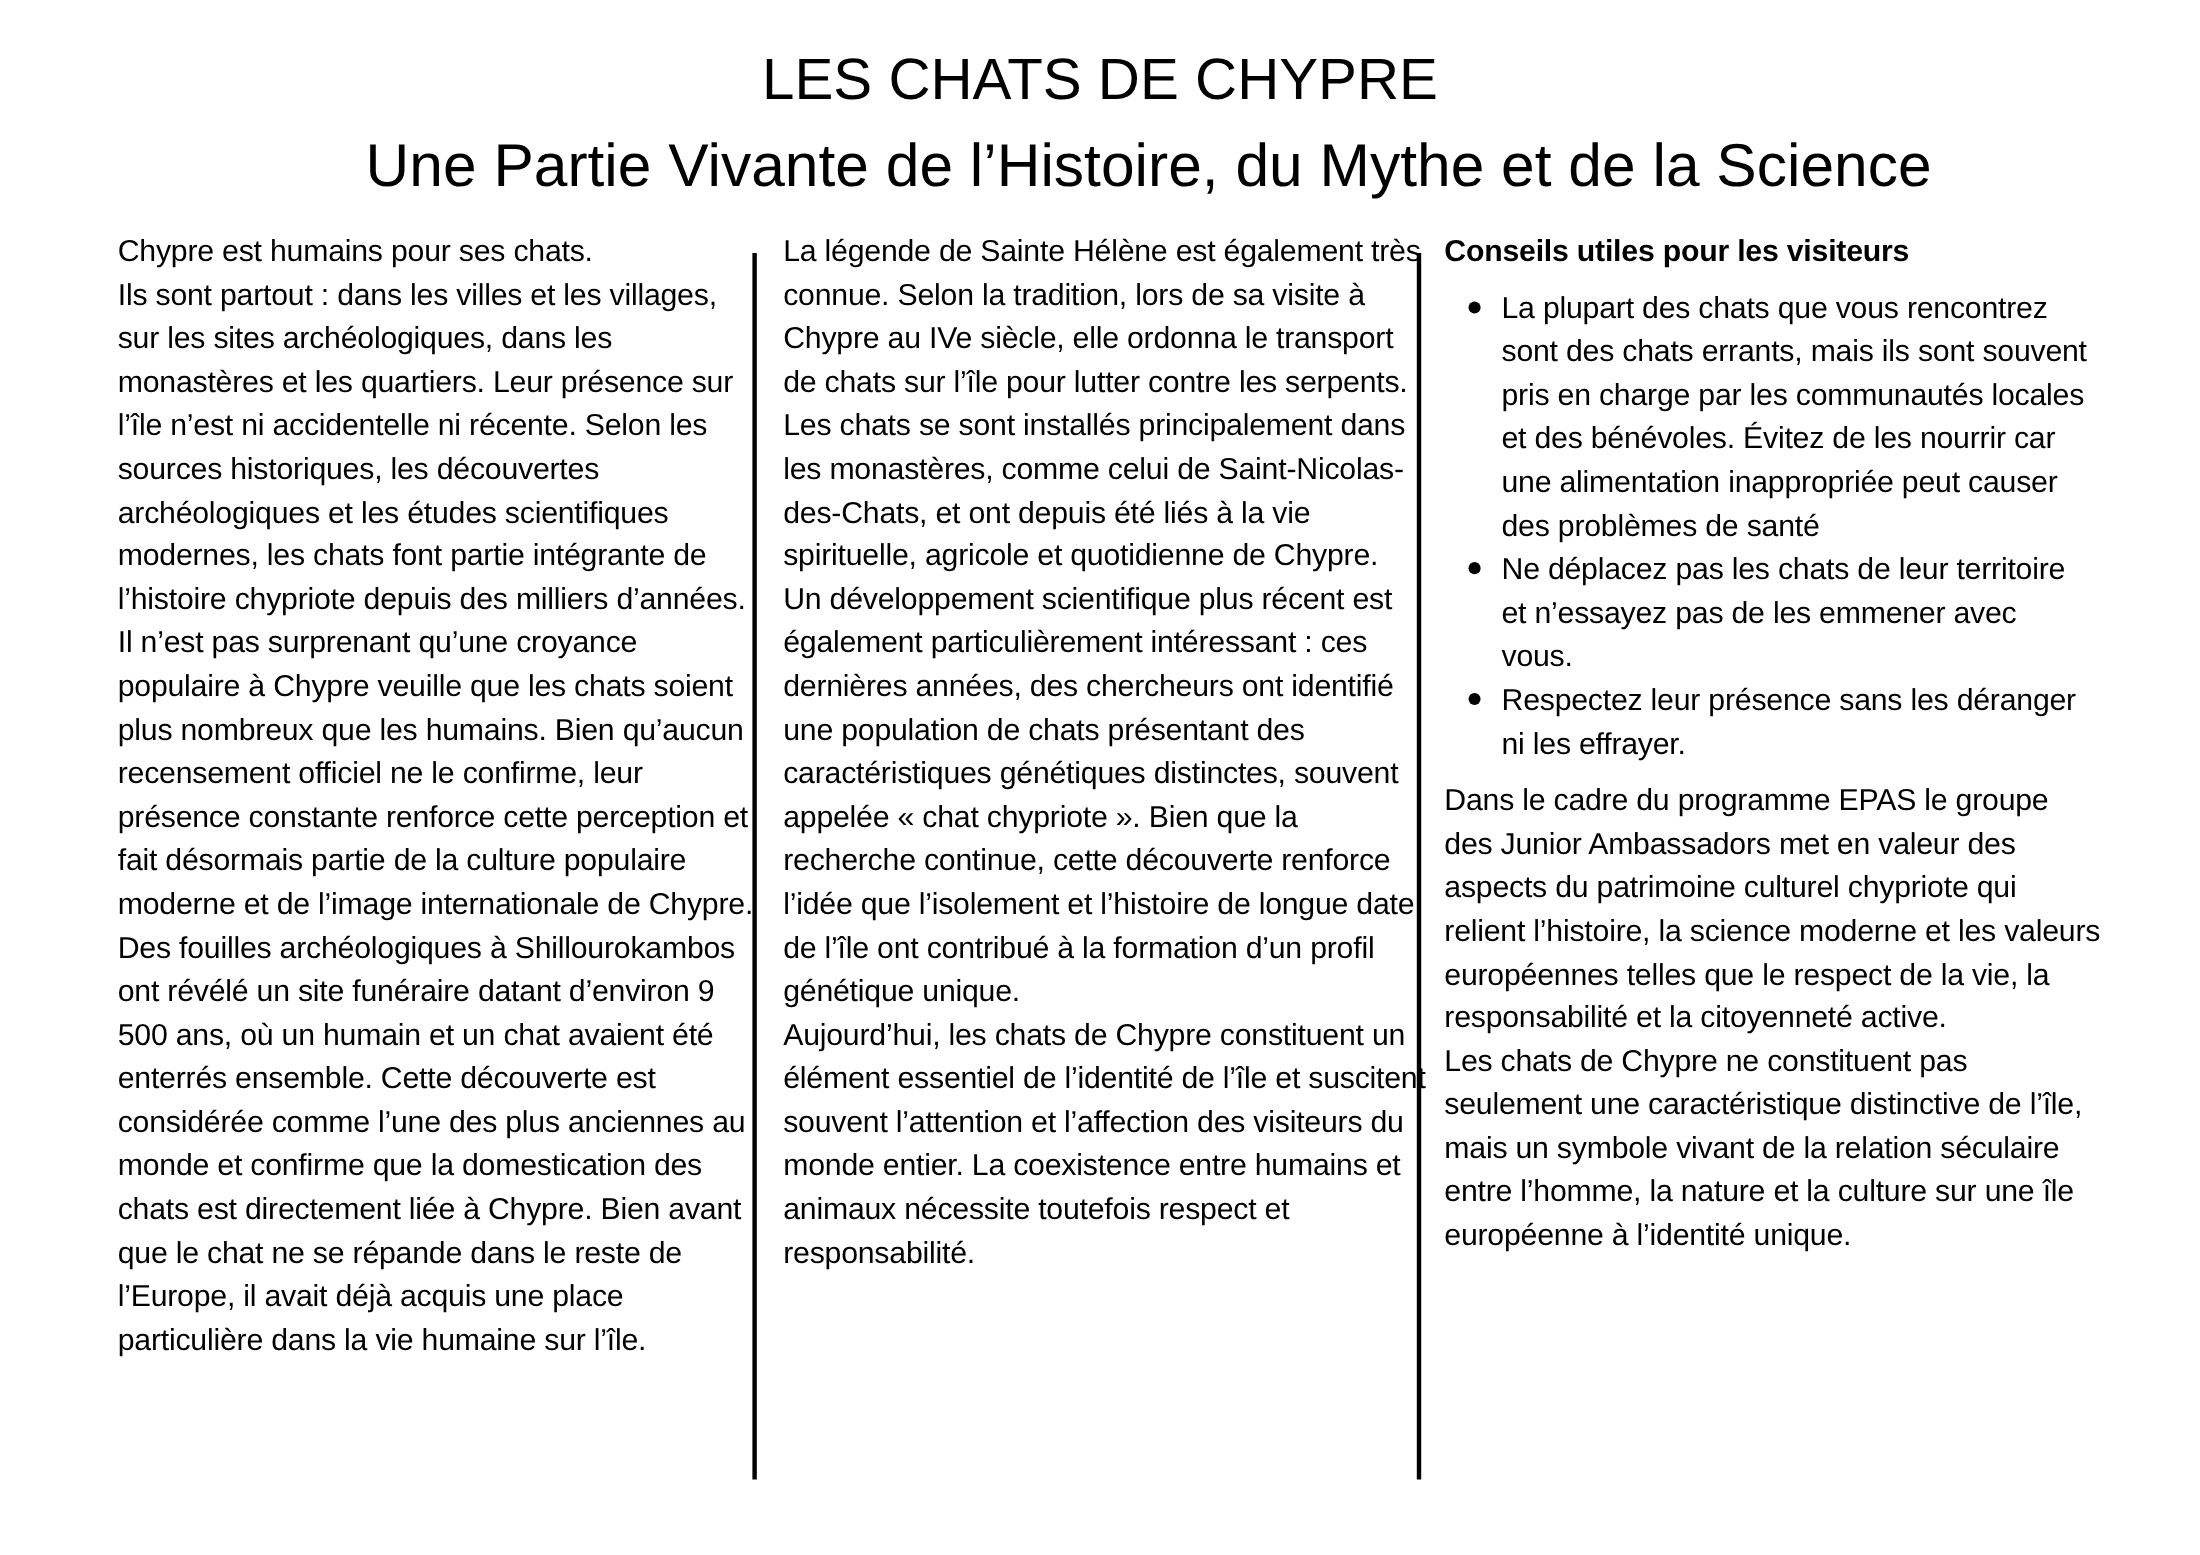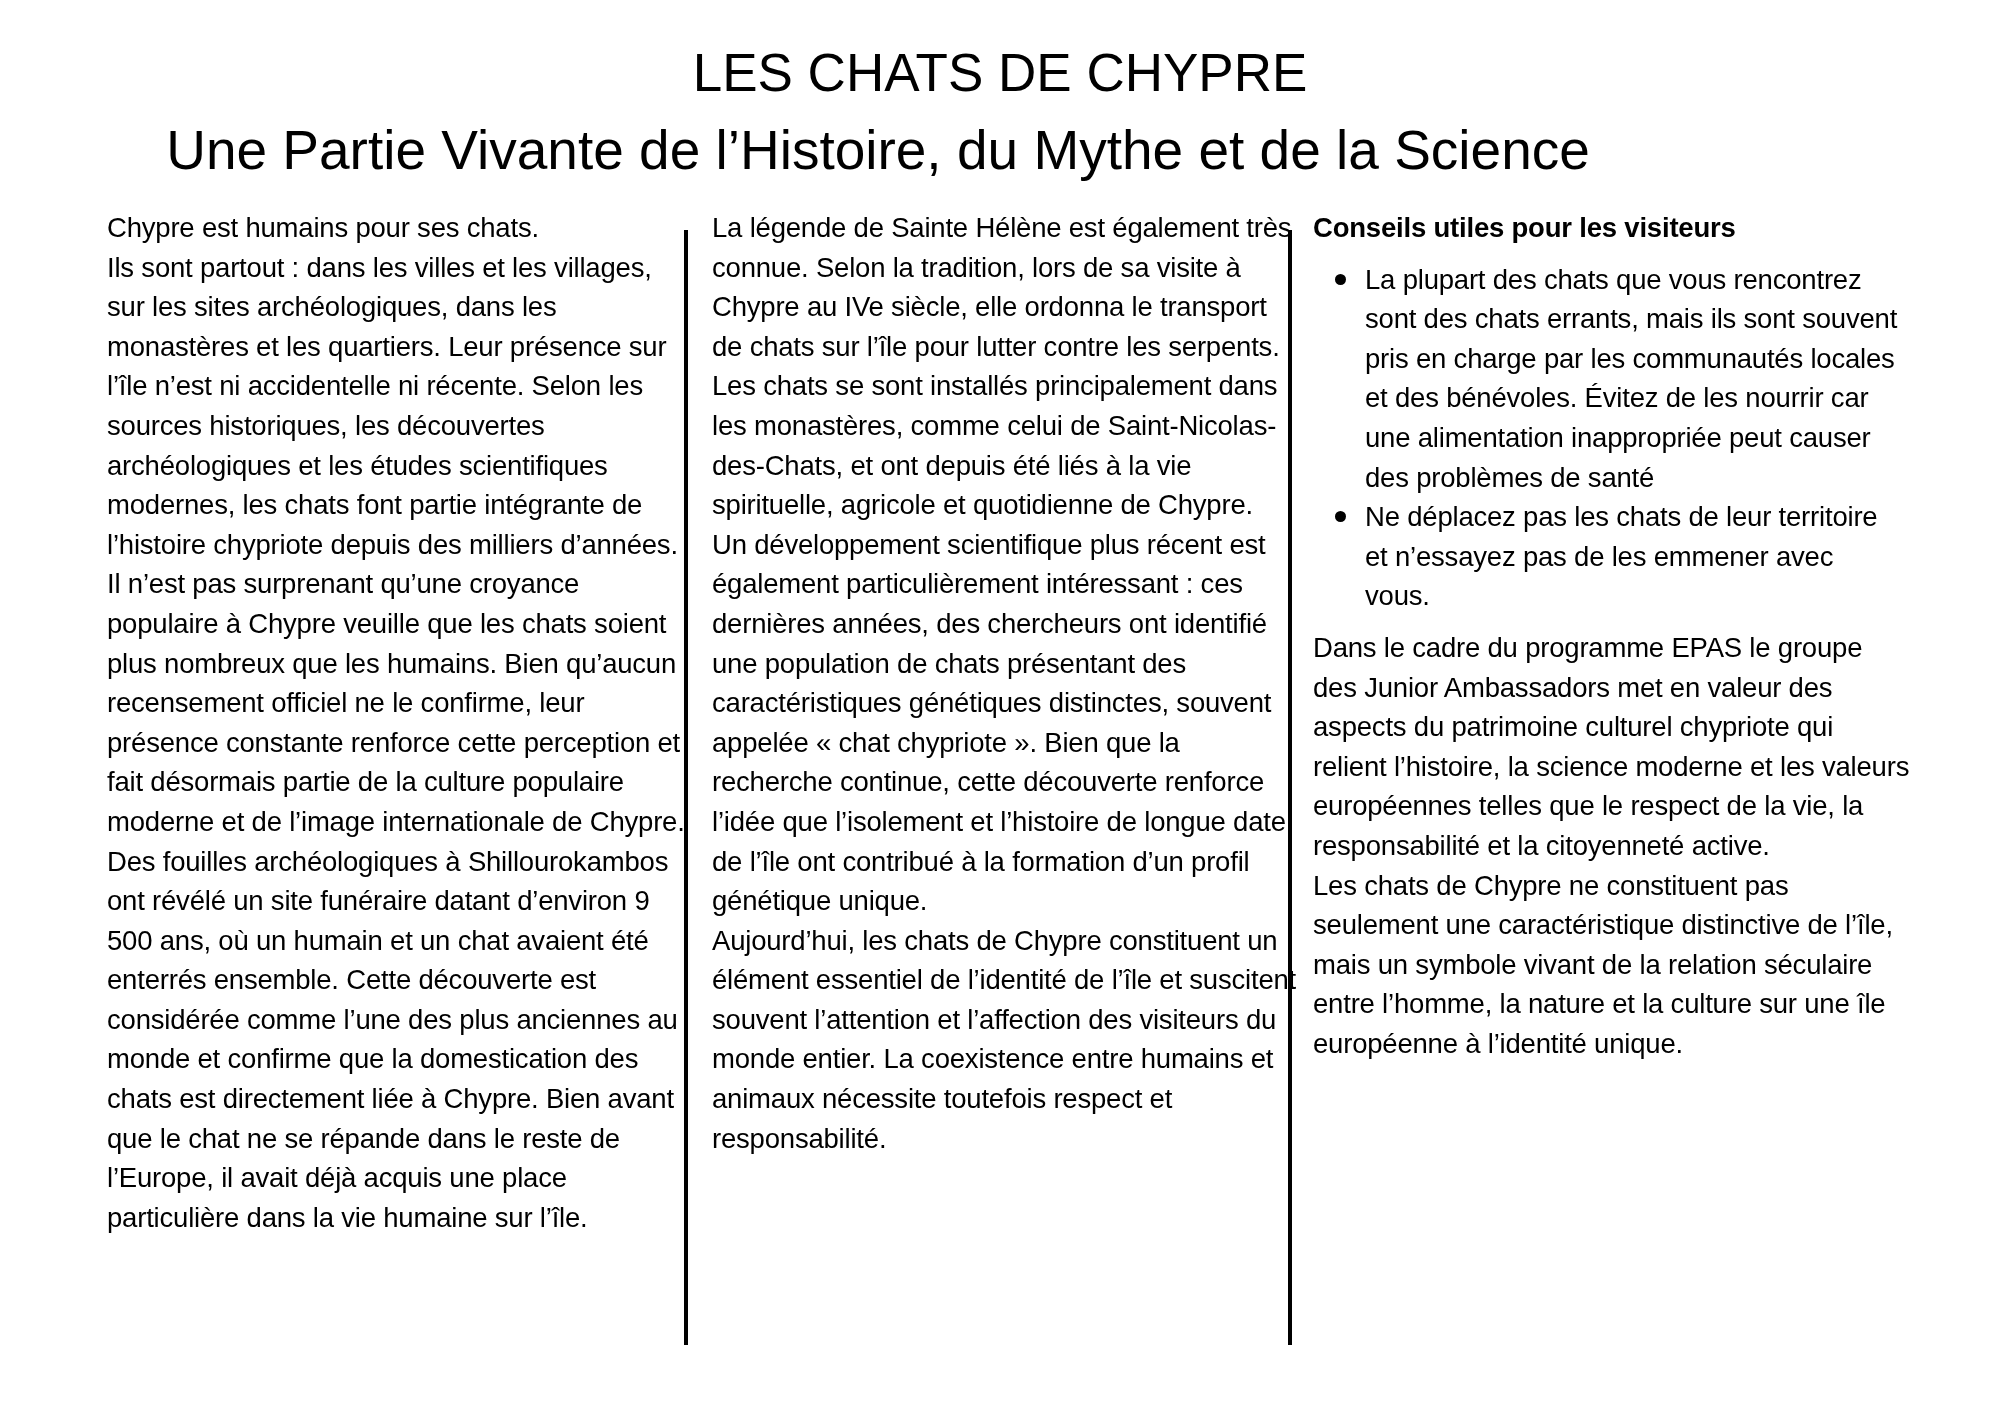--- a/index.html
+++ b/index.html
@@ -1,18 +1,18 @@
 <!DOCTYPE html>
 <html><head>
 <meta charset="utf-8">
 <style>
   html, body { margin: 0; padding: 0; background: #ffffff; }
   body { width: 2000px; height: 1414px; position: relative; overflow: hidden; color: #000; font-family: "Liberation Sans", sans-serif; }
   .title { position: absolute; left: 0; width: 2000px; text-align: center; top: 38px; font-size: 53px; line-height: 70px; font-weight: 400; margin: 0; }
-  .subtitle { position: absolute; left: 0; width: 1756px; text-align: center; top: 114px; font-size: 55px; line-height: 72px; font-weight: 400; margin: 0; }
+  .subtitle { position: absolute; left: 0; width: 1756px; text-align: right; top: 114px; font-size: 55px; line-height: 72px; font-weight: 400; margin: 0; }
   .col { position: absolute; top: 208px; font-size: 27.5px; line-height: 39.6px; letter-spacing: -0.2px; }
   .col p { margin: 0; }
   .col1 { left: 107px; width: 585px; }
   .col2 { left: 712px; width: 590px; }
   .col3 { left: 1313px; width: 600px; }
   .divider { position: absolute; width: 4px; background: #000; top: 230px; height: 1115px; }
   .div1 { left: 684px; }
   .div2 { left: 1288px; }
   .heading { font-weight: 700; }
   ul.tips { list-style: none; margin: 12px; padding: 0; }
@@ -39,16 +39,17 @@
   <p>Aujourd’hui, les chats de Chypre constituent un élément essentiel de l’identité de l’île et suscitent souvent l’attention et l’affection des visiteurs du monde entier. La coexistence entre humains et animaux nécessite toutefois respect et responsabilité.</p>
 </div>
 
 <div class="divider div2"></div>
 
 <div class="col col3">
   <p class="heading">Conseils utiles pour les visiteurs</p>
   <ul class="tips">
     <li><span class="bullet"></span><span>La plupart des chats que vous rencontrez sont des chats errants, mais ils sont souvent pris en charge par les communautés locales et des bénévoles. Évitez de les nourrir car une alimentation inappropriée peut causer des problèmes de santé</span></li>
     <li><span class="bullet"></span><span>Ne déplacez pas les chats de leur territoire et n’essayez pas de les emmener avec vous.</span></li>
+    <li><span class="bullet"></span><span>Respectez leur présence sans les déranger ni les effrayer.</span></li>
   </ul>
   <p>Dans le cadre du programme EPAS le groupe des Junior Ambassadors met en valeur des aspects du patrimoine culturel chypriote qui relient l’histoire, la science moderne et les valeurs européennes telles que le respect de la vie, la responsabilité et la citoyenneté active.</p>
   <p>Les chats de Chypre ne constituent pas seulement une caractéristique distinctive de l’île, mais un symbole vivant de la relation séculaire entre l’homme, la nature et la culture sur une île européenne à l’identité unique.</p>
 </div>
 
 </body></html>

